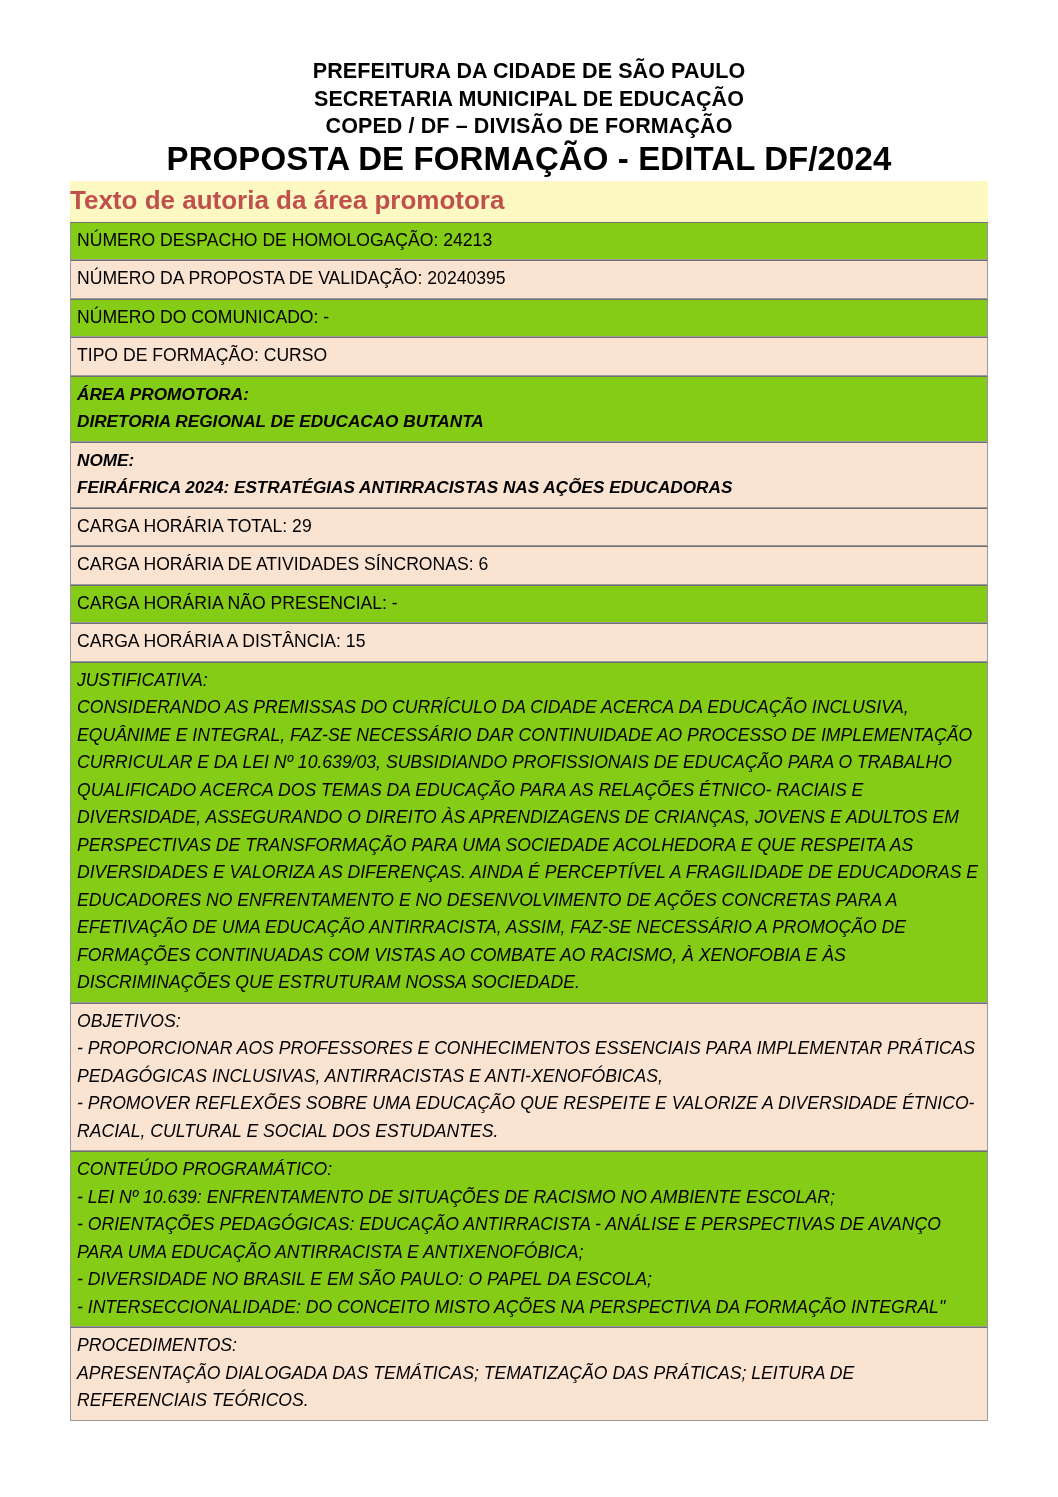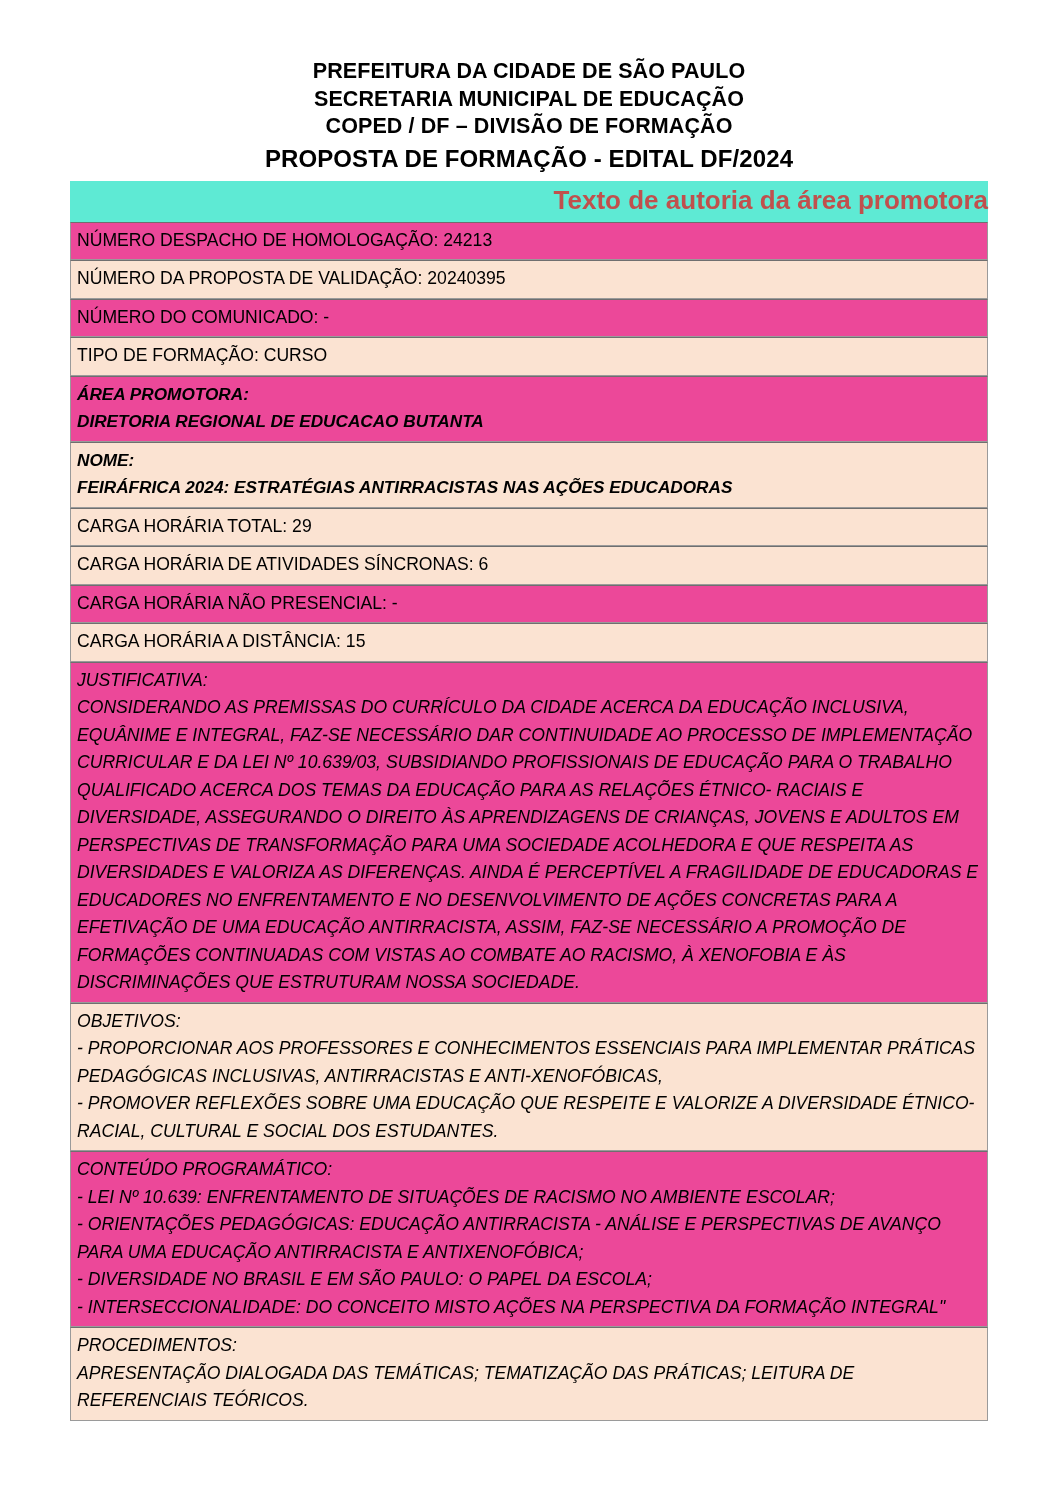--- a/index.html
+++ b/index.html
@@ -30,56 +30,56 @@
     text-align: center;
   }
   .doc-header .hline {
     font-weight: bold;
     font-size: 21.5px;
     line-height: 27.5px;
     letter-spacing: 0.1px;
     white-space: nowrap;
   }
   .doc-header .hline.big {
-    font-size: 24px;
+    font-size: 33px;
     line-height: 32px;
     padding-top: 2px;
   }
 
   
   .form-table {
     margin: 6px auto 0 auto;
     width: 918px;
     border-collapse: separate;
     border-spacing: 0;
   }
   .banner-row td {
-    background: #5eead4;
-    text-align: right;
+    background: #fef9c3;
+    text-align: left;
     padding: 4px 0 7px 0;
     border: none;
   }
   .banner-text {
     color: #C0504D;
     font-weight: bold;
     font-size: 26px;
     line-height: 30px;
   }
 
   .form-table td.cell {
     border: 1px solid #9a9a9a;
     border-top-color: #6f6f6f;
     padding: 4px 6px 5px 6px;
     font-size: 17.6px;
     line-height: 27.5px;
     vertical-align: top;
     word-wrap: break-word;
   }
   .form-table tr.shade td.cell { background: #FBE3D2; }
-  .form-table tr.plain td.cell { background: #ec4899; margin-left: 28px; }
+  .form-table tr.plain td.cell { background: #84cc16; margin-left: 28px; }
   .form-table td.cell.bold { font-weight: bold; font-size: 17.2px; }
 
   .cell p {
     margin: 0;
     padding: 0;
   }
   .cell p.tight { line-height: 27.5px; font-style: italic; }
 </style>
 </head>
 <body>

